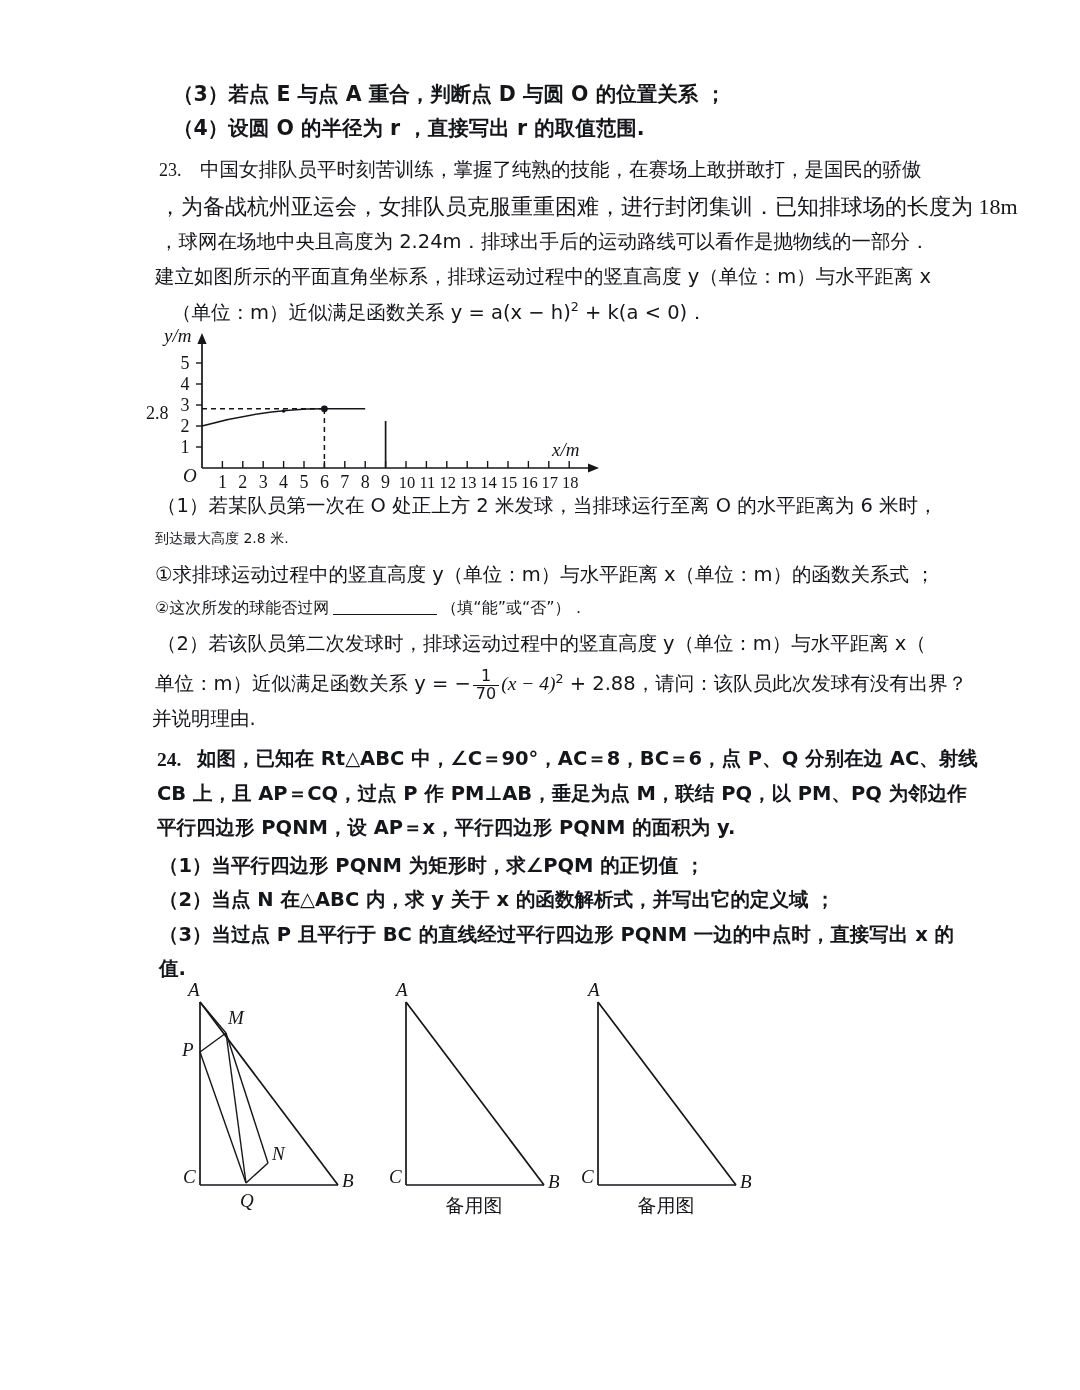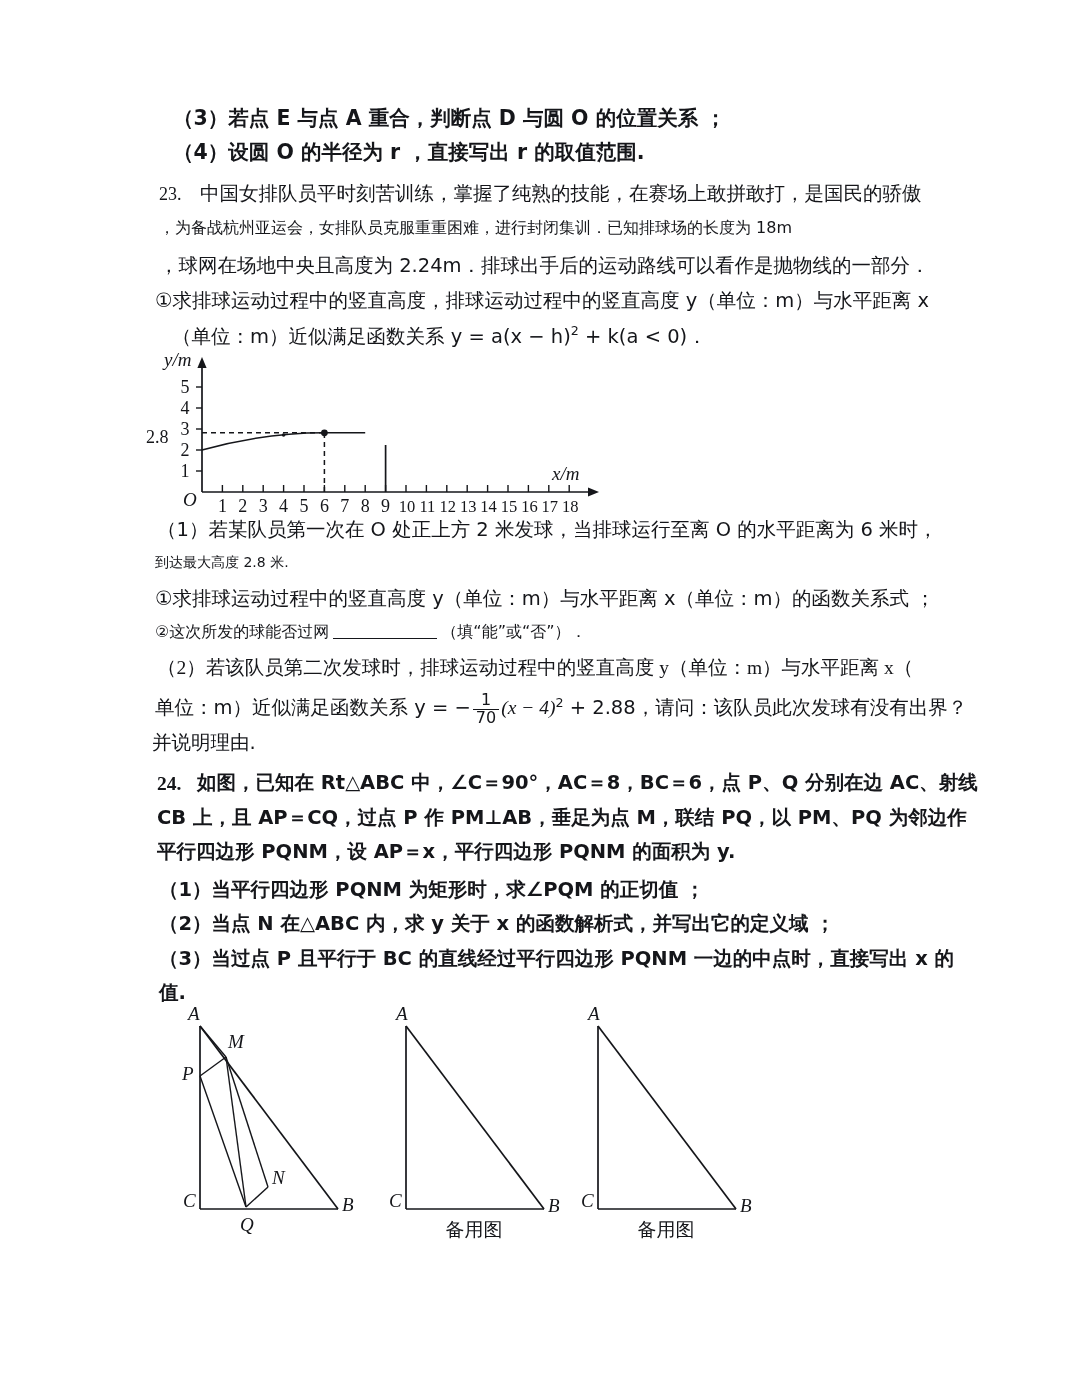--- a/index.html
+++ b/index.html
@@ -1,21 +1,21 @@
 <!DOCTYPE html>
 <html><head>
 <meta charset="utf-8">
 <style>
   html,body{margin:0;padding:0;background:#ffffff;}
   body{
     width:1080px;height:1390px;position:relative;overflow:hidden;
     font-family:"Liberation Serif","DejaVu Serif",serif;
     color:#15161a;
   }
-  .page{position:absolute;left:0;top:0;width:1080px;height:1246px;margin-top:24px;}
+  .page{position:absolute;left:0;top:0;width:1080px;height:1246px;}
 
   
   .ln{position:absolute;white-space:nowrap;font-size:20.5px;line-height:1;}
   .cjk{font-family:"DejaVu Sans","Liberation Sans",sans-serif;}
   .b{font-weight:bold;}
 
   
   .mi{font-style:italic;font-family:Liberation Serif, serif;}
   .sup{font-size:0.65em;vertical-align:super;}
   .frac{display:inline-block;text-align:center;vertical-align:-0.55em;
@@ -41,23 +41,23 @@
 </head>
 <body>
 
 <div class="page">
 
   <div class="ln cjk b" style="left:173px;top:84px;">（3）若点 E 与点 A 重合，判断点 D 与圆 O 的位置关系 ；</div>
   <div class="ln cjk b" style="left:173px;top:118px;">（4）设圆 O 的半径为 r ，直接写出 r 的取值范围.</div>
 
   <div class="ln" style="left:159px;top:161px;font-size:18px;">23.</div>
   <div class="ln cjk" style="left:200px;top:160px;font-size:19.5px;">中国女排队员平时刻苦训练，掌握了纯熟的技能，在赛场上敢拼敢打，是国民的骄傲</div>
-  <div class="ln cjk" style="left:159px;top:196px;font-size:16px;">，为备战杭州亚运会，女排队员克服重重困难，进行封闭集训．已知排球场的长度为 18m</div>
+  <div class="ln cjk" style="left:159px;top:196px;font-size:22px;font-family:Liberation Serif, serif;">，为备战杭州亚运会，女排队员克服重重困难，进行封闭集训．已知排球场的长度为 18m</div>
   <div class="ln cjk" style="left:159px;top:232px;font-size:19.5px;">，球网在场地中央且高度为 2.24m．排球出手后的运动路线可以看作是抛物线的一部分．</div>
-  <div class="ln cjk" style="left:155px;top:267px;font-size:19.5px;">①求排球运动过程中的竖直高度，排球运动过程中的竖直高度 y（单位：m）与水平距离 x</div>
+  <div class="ln cjk" style="left:155px;top:267px;font-size:19.5px;">建立如图所示的平面直角坐标系，排球运动过程中的竖直高度 y（单位：m）与水平距离 x</div>
   <div class="ln cjk" style="left:172px;top:301px;font-size:19.5px;text-align:right;">
     <span>（单位：m）近似满足函数关系 y = a(x − h)</span><span class="sup">2</span><span> + k(a &lt; 0)．</span>
   </div>
 
   <div class="fig" style="left:152px;top:328px;">
     <svg width="470" height="152" viewBox="0 0 470 152">
 
       <g>
 
         <line class="stroke" x1="50" y1="140" x2="50" y2="14"></line>
@@ -137,21 +137,21 @@
       <text class="lbl-s" x="418.2" y="160" text-anchor="middle">18</text>
     </svg>
   </div>
 
   <div class="ln cjk" style="left:157px;top:496px;font-size:19.5px;">（1）若某队员第一次在 O 处正上方 2 米发球，当排球运行至离 O 的水平距离为 6 米时，</div>
   <div class="ln cjk" style="left:155px;top:531px;font-size:14px;">到达最大高度 2.8 米.</div>
   <div class="ln cjk" style="left:155px;top:565px;font-size:19.5px;">①求排球运动过程中的竖直高度 y（单位：m）与水平距离 x（单位：m）的函数关系式 ；</div>
   <div class="ln cjk" style="left:155px;top:599px;font-size:16px;">
     <span>②这次所发的球能否过网</span><span class="blank"></span><span>（填“能”或“否”）．</span>
   </div>
-  <div class="ln cjk" style="left:157px;top:634px;font-size:19.5px;font-family:Liberation Serif, serif;">（2）若该队员第二次发球时，排球运动过程中的竖直高度 y（单位：m）与水平距离 x（</div>
+  <div class="ln cjk" style="left:157px;top:634px;font-size:19.5px;">（2）若该队员第二次发球时，排球运动过程中的竖直高度 y（单位：m）与水平距离 x（</div>
   <div class="ln cjk" style="left:155px;top:668px;font-size:19.5px;">
     <span>单位：m）近似满足函数关系 y = −</span><span class="frac"><span class="num">1</span><span class="den">70</span></span><span class="mi">(x − 4)</span><span class="sup">2</span><span> + 2.88，请问：该队员此次发球有没有出界？</span>
   </div>
   <div class="ln cjk" style="left:152px;top:709px;font-size:19.5px;">并说明理由.</div>
 
   <div class="ln" style="left:157px;top:750px;font-size:19.5px;font-weight:bold;">24.</div>
   <div class="ln cjk b" style="left:197px;top:749px;font-size:19.5px;">如图，已知在 Rt△ABC 中，∠C＝90°，AC＝8，BC＝6，点 P、Q 分别在边 AC、射线</div>
   <div class="ln cjk b" style="left:157px;top:784px;font-size:19.5px;">CB 上，且 AP＝CQ，过点 P 作 PM⊥AB，垂足为点 M，联结 PQ，以 PM、PQ 为邻边作</div>
   <div class="ln cjk b" style="left:157px;top:818px;font-size:19.5px;">平行四边形 PQNM，设 AP＝x，平行四边形 PQNM 的面积为 y.</div>
   <div class="ln cjk b" style="left:159px;top:856px;font-size:19.5px;text-align:center;">（1）当平行四边形 PQNM 为矩形时，求∠PQM 的正切值 ；</div>

